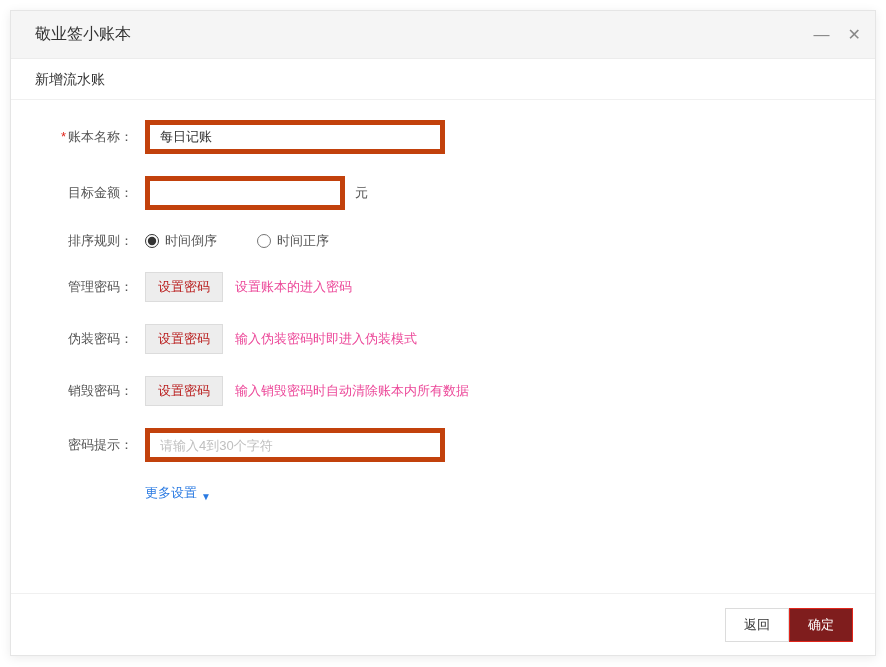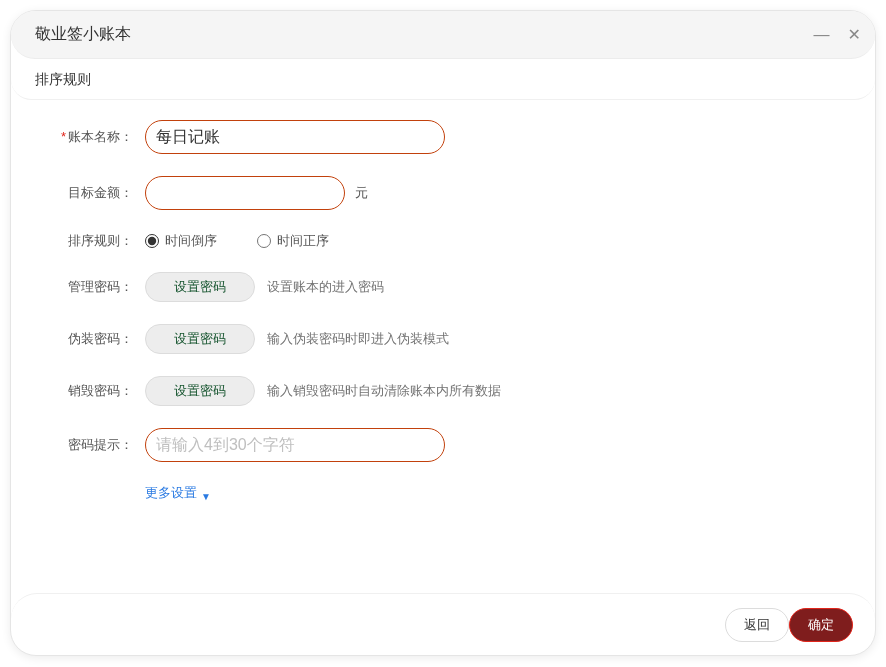--- a/index.html
+++ b/index.html
@@ -1,15 +1,15 @@
 <!DOCTYPE html>
 <html><head>
 <meta charset="utf-8">
 <style>
-  * { box-sizing: border-box; margin: 0; padding: 0; border-radius: 26px; }
+  * { box-sizing: border-box; margin: 0; padding: 0; }
   html, body { width: 886px; height: 667px; font-family: "Microsoft YaHei", "PingFang SC", sans-serif; background: #fff; }
   .window {
     width: 866px;
     height: 646px;
     margin: 10px;
     border: 1px solid #e5e5e5;
     box-shadow: 0 2px 10px rgba(0,0,0,0.08);
     background: #fff;
     display: flex;
     flex-direction: column;
@@ -50,42 +50,42 @@
   .form-label {
     width: 110px;
     text-align: right;
     padding-right: 12px;
     color: #555;
     white-space: nowrap;
   }
   .req { color: #e1251b; margin-right: 2px; }
   .text-input {
     height: 34px;
-    border: 1px solid #c2410c;
+    border: 5px solid #c2410c;
     padding: 0 10px;
-    font-size: 16px;
+    font-size: 13px;
     color: #333;
     outline: none;
   }
   .text-input.w300 { width: 300px; }
   .text-input.w200 { width: 200px; }
   .unit { margin-left: 10px; color: #555; font-size: 13px; }
   .radio-group { display: flex; align-items: flex-start; gap: 40px; }
   .radio-opt { display: flex; align-items: center; gap: 6px; cursor: pointer; }
   .radio-opt input { width: 14px; height: 14px; accent-color: #333; }
   .btn-small {
     height: 30px;
-    padding: 0 28px;
+    padding: 0 12px;
     background: #ededed;
     border: 1px solid #dcdcdc;
     font-size: 13px;
-    color: #14532d;
+    color: #b91c1c;
     cursor: pointer;
   }
-  .hint { margin-left: 12px; color: #737373; font-size: 13px; }
+  .hint { margin-left: 12px; color: #ec4899; font-size: 13px; }
   .more-settings {
     color: #2a7ae2;
     font-size: 13px;
     cursor: pointer;
     display: inline-flex;
     align-items: flex-end;
     gap: 4px;
   }
   .more-settings .tri { font-size: 10px; }
   .footer {
@@ -119,21 +119,21 @@
 <div class="window">
 
   <div class="titlebar">
     <div class="titlebar-title">敬业签小账本</div>
     <div class="titlebar-controls">
       <span>—</span>
       <span>✕</span>
     </div>
   </div>
 
-  <div class="subheader">排序规则</div>
+  <div class="subheader">新增流水账</div>
 
   <div class="form-area">
 
     <div class="form-row">
       <div class="form-label">
         <span class="req">*</span><span>账本名称：</span>
       </div>
       <input type="text" class="text-input w300" value="每日记账" style="">
     </div>
 

